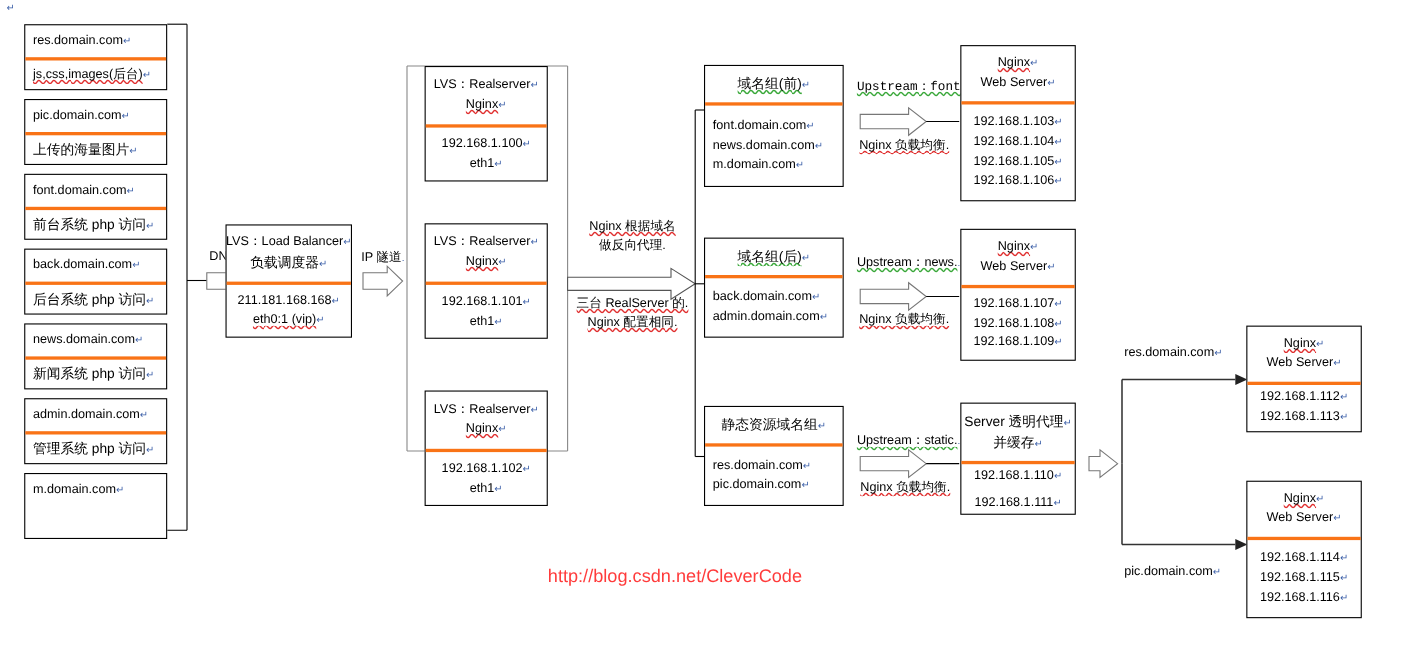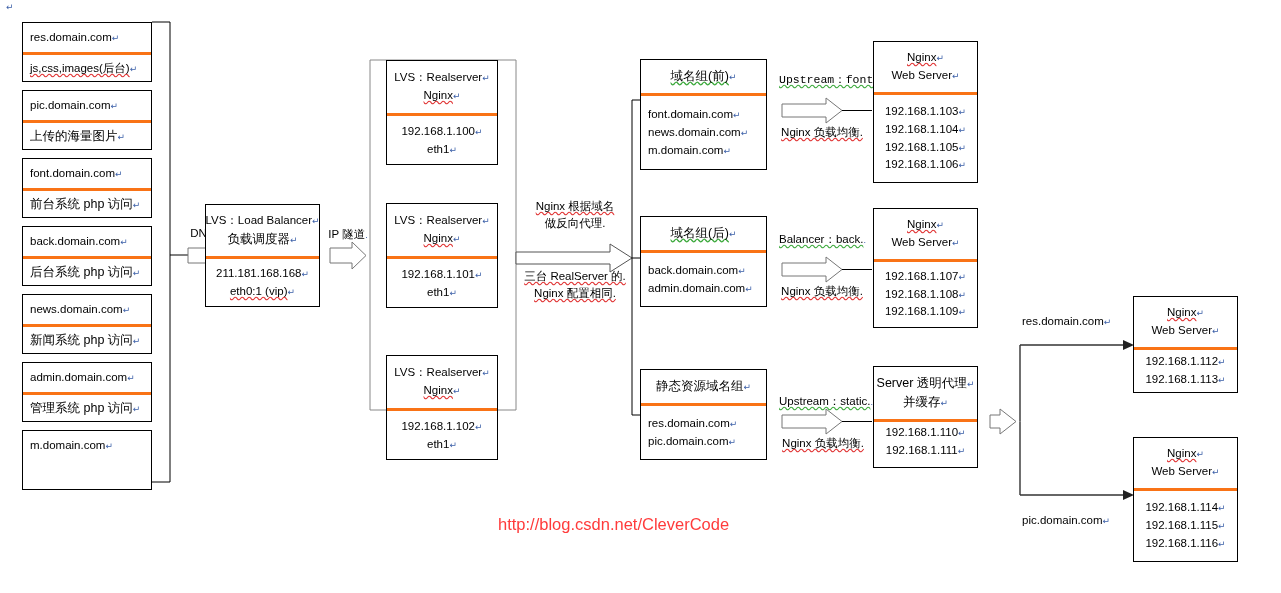--- a/index.html
+++ b/index.html
@@ -297,21 +297,21 @@
   </div>
 
   <div class="lbl" style="left:779px; top:71px; width:86px;font-family:Liberation Mono, monospace;">
     <span class="sqg">Upstream：font.</span><span class="dot">.</span>
   </div>
   <div class="lbl" style="left:779px; top:124px; width:86px;">
     <span class="sq">Nginx 负载均衡.</span>
   </div>
 
   <div class="lbl" style="left:779px; top:231px; width:86px;">
-    <span class="sqg">Balancer：back.</span><span class="dot">.</span>
+    <span class="sqg">Upstream：news.</span><span class="dot">.</span>
   </div>
   <div class="lbl" style="left:779px; top:283px; width:86px;">
     <span class="sq">Nginx 负载均衡.</span>
   </div>
 
   <div class="lbl" style="left:779px; top:393px; width:88px;">
     <span class="sqg">Upstream：static.</span><span class="dot">.</span>
   </div>
   <div class="lbl" style="left:779px; top:435px; width:88px;">
     <span class="sq">Nginx 负载均衡.</span>
@@ -340,21 +340,21 @@
       <span class="line"><span>192.168.1.108</span><span class="pilcrow">↵</span></span>
       <span class="line"><span>192.168.1.109</span><span class="pilcrow">↵</span></span>
     </div>
   </div>
 
   <div class="box" style="left:873px; top:366px; width:105px; height:102px;">
     <div class="cell" style="height:52px;">
       <span class="line cn"><span>Server 透明代理</span><span class="pilcrow">↵</span></span>
       <span class="line cn"><span>并缓存</span><span class="pilcrow">↵</span></span>
     </div>
-    <div class="cell div" style="height:50px; justify-content:flex-start;">
+    <div class="cell div" style="height:50px; justify-content:space-between;">
       <span class="line"><span>192.168.1.110</span><span class="pilcrow">↵</span></span>
       <span class="line"><span>192.168.1.111</span><span class="pilcrow">↵</span></span>
     </div>
   </div>
 
   <div class="lbl" style="left:1022px; top:313px; width:110px; text-align:left;">
     <span>res.domain.com</span><span class="pilcrow">↵</span>
   </div>
   <div class="box" style="left:1133px; top:296px; width:105px; height:97px;">
     <div class="cell" style="height:50px;">

